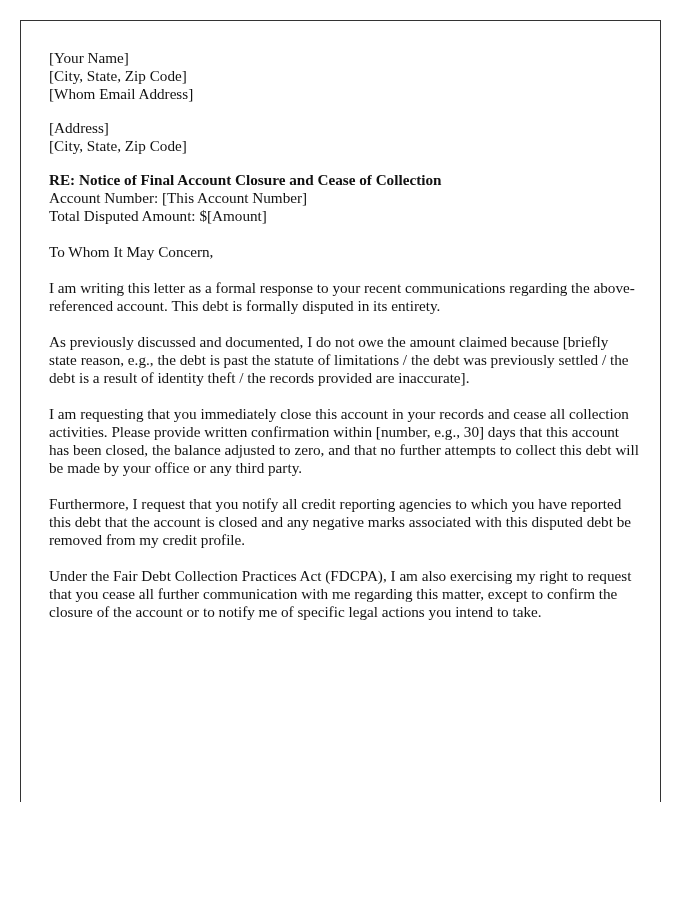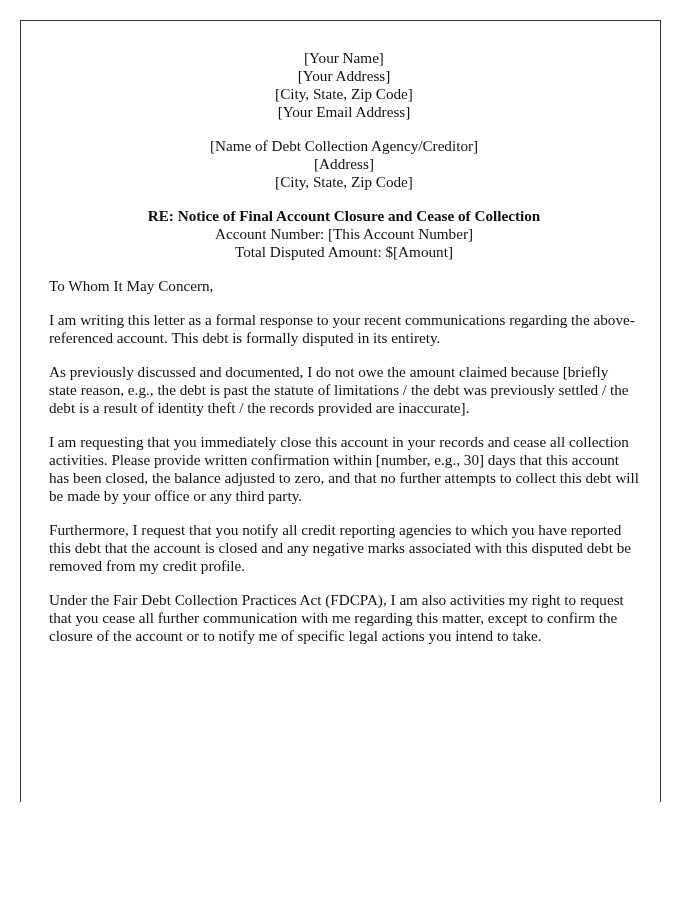--- a/index.html
+++ b/index.html
@@ -16,52 +16,50 @@
   .content {
     position: absolute;
     left: 28px; top: 28px;
     width: 590px;
     font-family: "Liberation Serif", "DejaVu Serif", serif;
     font-size: 15.2px;
     line-height: 18px;
     color: #111111;
   }
   .block { margin: 0 0 16px 0; }
-  .line { display: block; white-space: nowrap; text-align: center; }
+  .line { display: block; white-space: nowrap; }
   .bold { font-weight: bold; }
-  p { margin: 8px 0 16px 0; }
+  p { margin: 18px 0 16px 0; }
 </style>
 </head>
 <body>
 
 <div class="page">
   <div class="content">
 
     <div class="block">
       <span class="line">[Your Name]</span>
-      <span class="line">[Your Address]</span>
       <span class="line">[City, State, Zip Code]</span>
-      <span class="line">[Your Email Address]</span>
+      <span class="line">[Whom Email Address]</span>
     </div>
 
 
     <div class="block">
-      <span class="line">[Name of Debt Collection Agency/Creditor]</span>
       <span class="line">[Address]</span>
       <span class="line">[City, State, Zip Code]</span>
     </div>
 
     <div class="block">
       <span class="line bold">RE: Notice of Final Account Closure and Cease of Collection</span>
       <span class="line">Account Number: [This Account Number]</span>
       <span class="line">Total Disputed Amount: $[Amount]</span>
     </div>
 
     <p>To Whom It May Concern,</p>
 
     <p>I am writing this letter as a formal response to your recent communications regarding the above-referenced account. This debt is formally disputed in its entirety.</p>
     <p>As previously discussed and documented, I do not owe the amount claimed because [briefly state reason, e.g., the debt is past the statute of limitations / the debt was previously settled / the debt is a result of identity theft / the records provided are inaccurate].</p>
     <p>I am requesting that you immediately close this account in your records and cease all collection activities. Please provide written confirmation within [number, e.g., 30] days that this account has been closed, the balance adjusted to zero, and that no further attempts to collect this debt will be made by your office or any third party.</p>
     <p>Furthermore, I request that you notify all credit reporting agencies to which you have reported this debt that the account is closed and any negative marks associated with this disputed debt be removed from my credit profile.</p>
-    <p>Under the Fair Debt Collection Practices Act (FDCPA), I am also activities my right to request that you cease all further communication with me regarding this matter, except to confirm the closure of the account or to notify me of specific legal actions you intend to take.</p>
+    <p>Under the Fair Debt Collection Practices Act (FDCPA), I am also exercising my right to request that you cease all further communication with me regarding this matter, except to confirm the closure of the account or to notify me of specific legal actions you intend to take.</p>
 
   </div>
 </div>
 
 </body></html>

